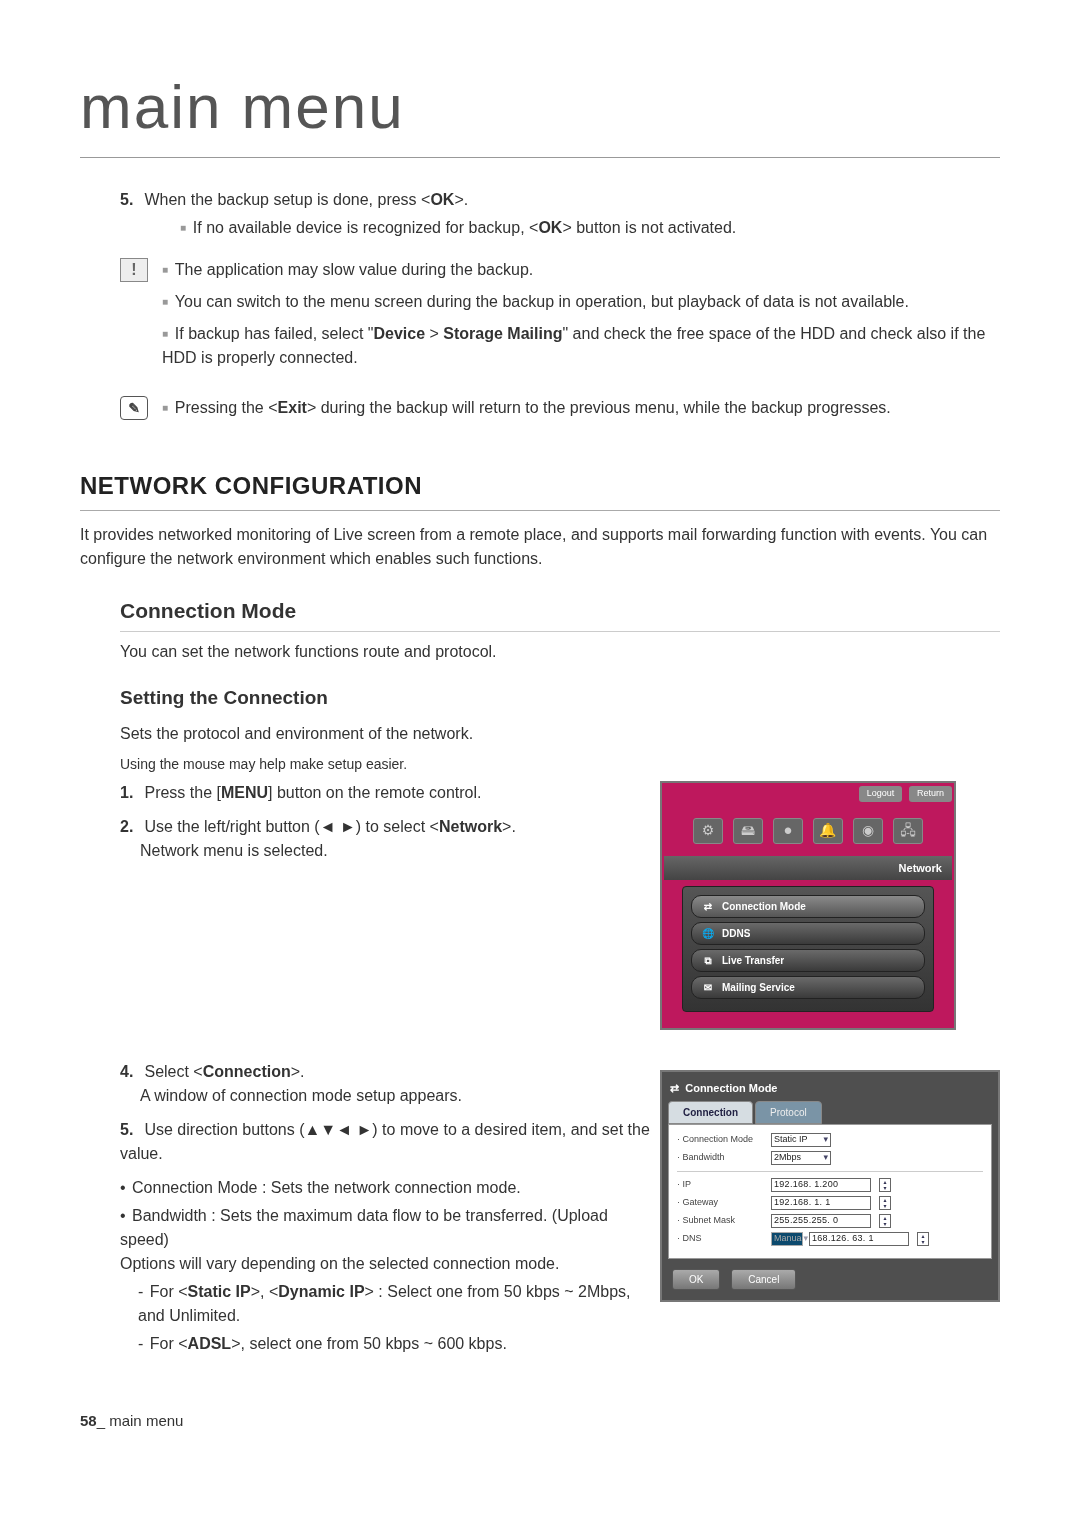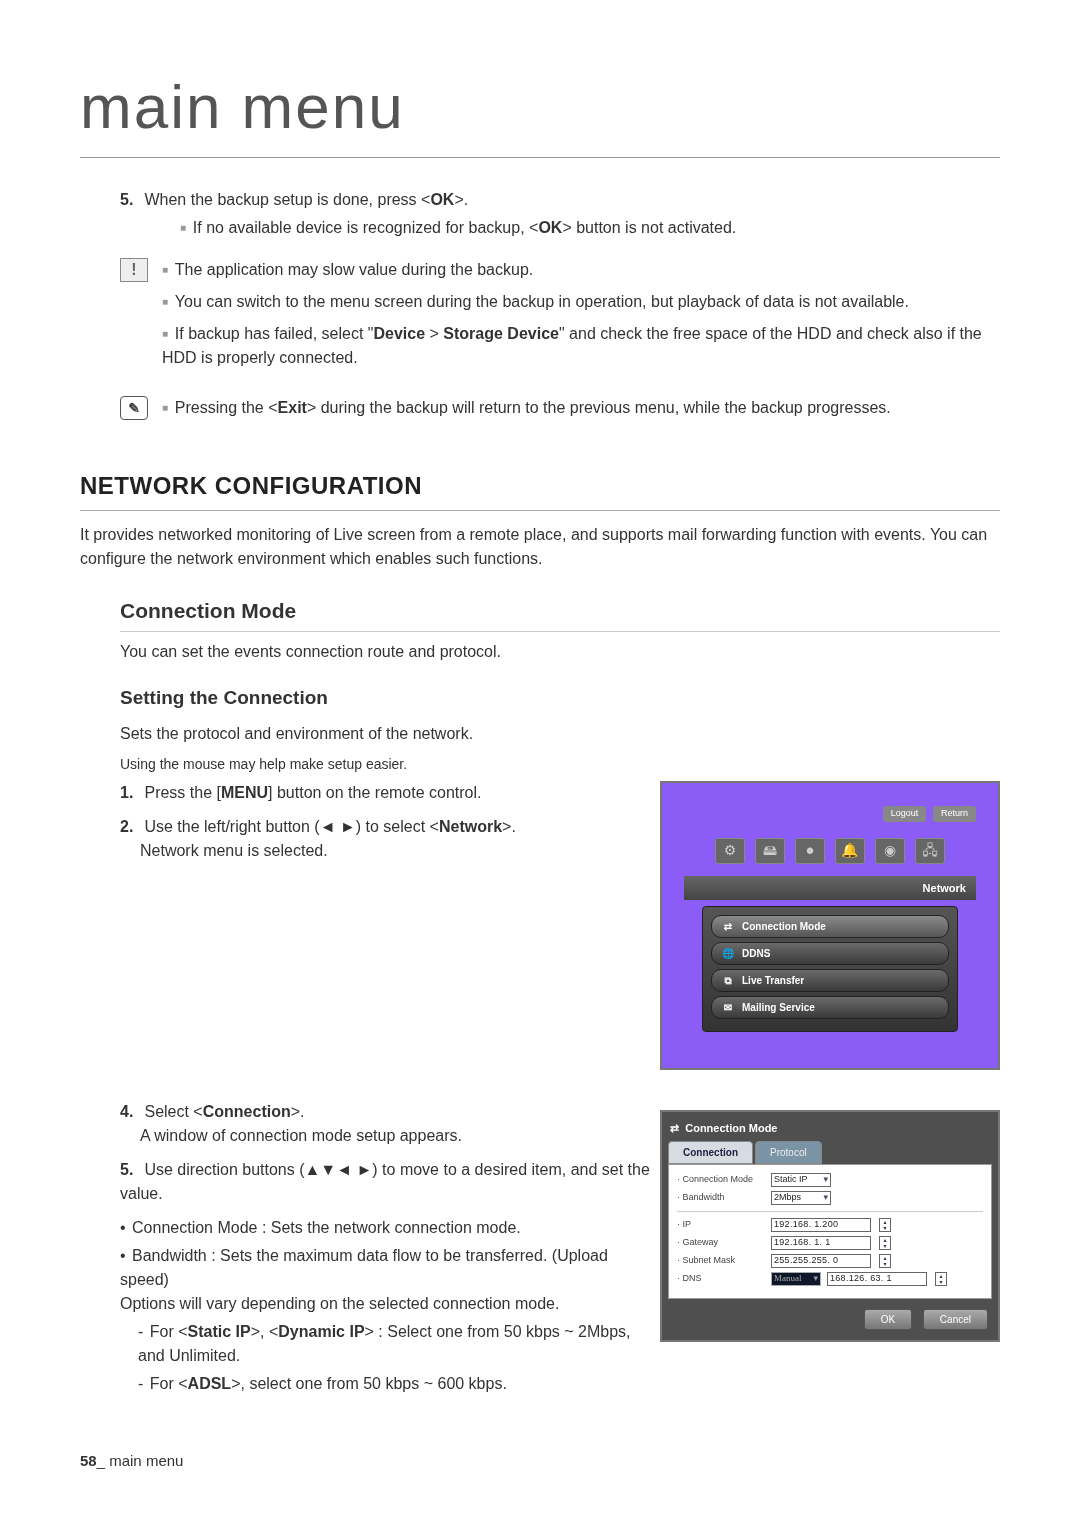--- a/index.html
+++ b/index.html
@@ -65,22 +65,22 @@
   .bullet-list { list-style: none; padding-left: 40px; }
   .bullet-list > li { margin-bottom: 4px; }
   .bullet-list > li::before { content: "• "; margin-right: 2px; }
   .dash-list { list-style: none; padding-left: 58px; }
   .dash-list > li::before { content: "- "; margin-right: 2px; }
   .dash-list > li { margin-bottom: 4px; }
   .bold { font-weight: bold; }
 
   
   .osd1 {
-    width: 340px; border: 2px solid #777; background: #8b5cf6;
-    font-size: 10px; color: #ddd; padding: 22px;
+    width: 296px; border: 2px solid #777; background: #be185d;
+    font-size: 10px; color: #ddd; padding: 2px;
   }
   .osd1 .topbtns { text-align: right; margin-bottom: 6px; }
   .osd1 .topbtns span {
     display: inline-block; background: #888; color: #fff;
     padding: 1px 8px; border-radius: 3px; margin-left: 4px; font-size: 9px;
   }
   .osd1 .iconrow {
     display: flex; gap: 10px; justify-content: center; align-items: center;
     padding: 10px 0 6px 0;
   }
@@ -131,29 +131,29 @@
     border: 1px solid #666; background: #fff; padding: 0 2px;
     height: 14px; line-height: 13px; display: inline-flex; align-items: center;
     font-size: 9px;
   }
   .osd2 .dd { width: 60px; justify-content: space-between; }
   .osd2 .dd::after { content: "▾"; color: #446; margin-left: 4px; }
   .osd2 .ipbox { width: 100px; justify-content: space-between; letter-spacing: 0.3px; }
   .osd2 .stepper { width: 12px; height: 14px; border: 1px solid #666; margin-left: 2px;
     display: inline-flex; flex-direction: column; font-size: 6px; line-height: 6px; text-align: center; color: #335; }
   .osd2 hr { border: none; border-top: 1px solid #ccc; margin: 6px 0; }
-  .osd2 .btnrow { text-align: right; padding: 10px 0 4px 0; }
+  .osd2 .btnrow { text-align: left; padding: 10px 0 4px 0; }
   .osd2 .btn {
     display: inline-block; background: linear-gradient(#aaa,#777);
     border: 1px solid #555; color: #fff; font-size: 10px;
     padding: 2px 16px; border-radius: 3px; margin: 0 4px;
   }
   .osd2 .dns-dd {
-    border: 1px solid #aaa; background: #0f172a; color: #aaa; width: 50px; height: 14px;
-    display: inline-flex; align-items: center; justify-content: space-between; padding: 0 2px; font-size: 9px; font-family: Liberation Serif, serif;
+    border: 1px solid #aaa; background: #0c4a6e; color: #aaa; width: 32px; height: 14px;
+    display: inline-flex; align-items: center; justify-content: space-between; padding: 0 2px; font-size: 9px;
   }
   .osd2 .dns-dd::after { content: "▾"; color: #99a; }
 
   .footer { margin-top: 50px; font-size: 15px; }
   .footer .pg { font-weight: bold; }
 </style>
 </head>
 <body>
 
 <h1 class="page-title">main menu</h1>
@@ -170,42 +170,42 @@
   </li>
 </ol>
 
 <div class="callout">
   <div class="callout-icon box">!</div>
   <div class="callout-body">
     <ul>
       <li>The application may slow value during the backup.</li>
       <li>You can switch to the menu screen during the backup in operation, but playback of data is not available.</li>
       <li>
-        <span>If backup has failed, select "</span><span class="bold">Device</span><span> &gt; </span><span class="bold">Storage Device</span><span>" and check the free space of the HDD and check also if the HDD is properly connected.</span>
+        <span>If backup has failed, select "</span><span class="bold">Device</span><span> &gt; </span><span class="bold">Storage Mailing</span><span>" and check the free space of the HDD and check also if the HDD is properly connected.</span>
       </li>
     </ul>
   </div>
 </div>
 
 <div class="callout">
   <div class="callout-icon note">✎</div>
   <div class="callout-body">
     <ul>
       <li>
         <span>Pressing the &lt;</span><span class="bold">Exit</span><span>&gt; during the backup will return to the previous menu, while the backup progresses.</span>
       </li>
     </ul>
   </div>
 </div>
 
 <h2 class="section">NETWORK CONFIGURATION</h2>
 <p class="section-desc">It provides networked monitoring of Live screen from a remote place, and supports mail forwarding function with events. You can configure the network environment which enables such functions.</p>
 
 <h3 class="subsection">Connection Mode</h3>
-<p class="sub-desc">You can set the events connection route and protocol.</p>
+<p class="sub-desc">You can set the network functions route and protocol.</p>
 
 <h4 class="subsub">Setting the Connection</h4>
 <p class="sub-desc">Sets the protocol and environment of the network.</p>
 <p class="sub-desc" style="font-size:14px;">Using the mouse may help make setup easier.</p>
 
 <div class="two-col">
   <div class="left">
     <ol class="ol-steps">
       <li>
         <span class="num">1.</span>

